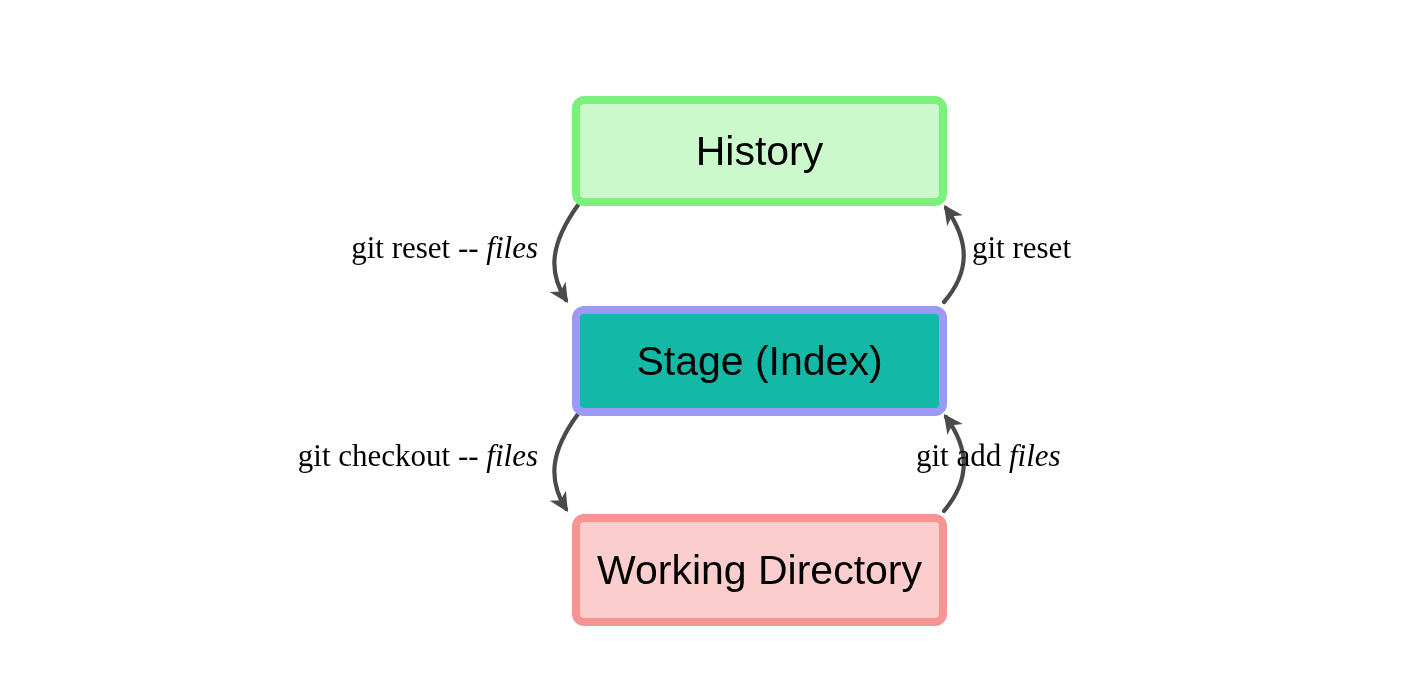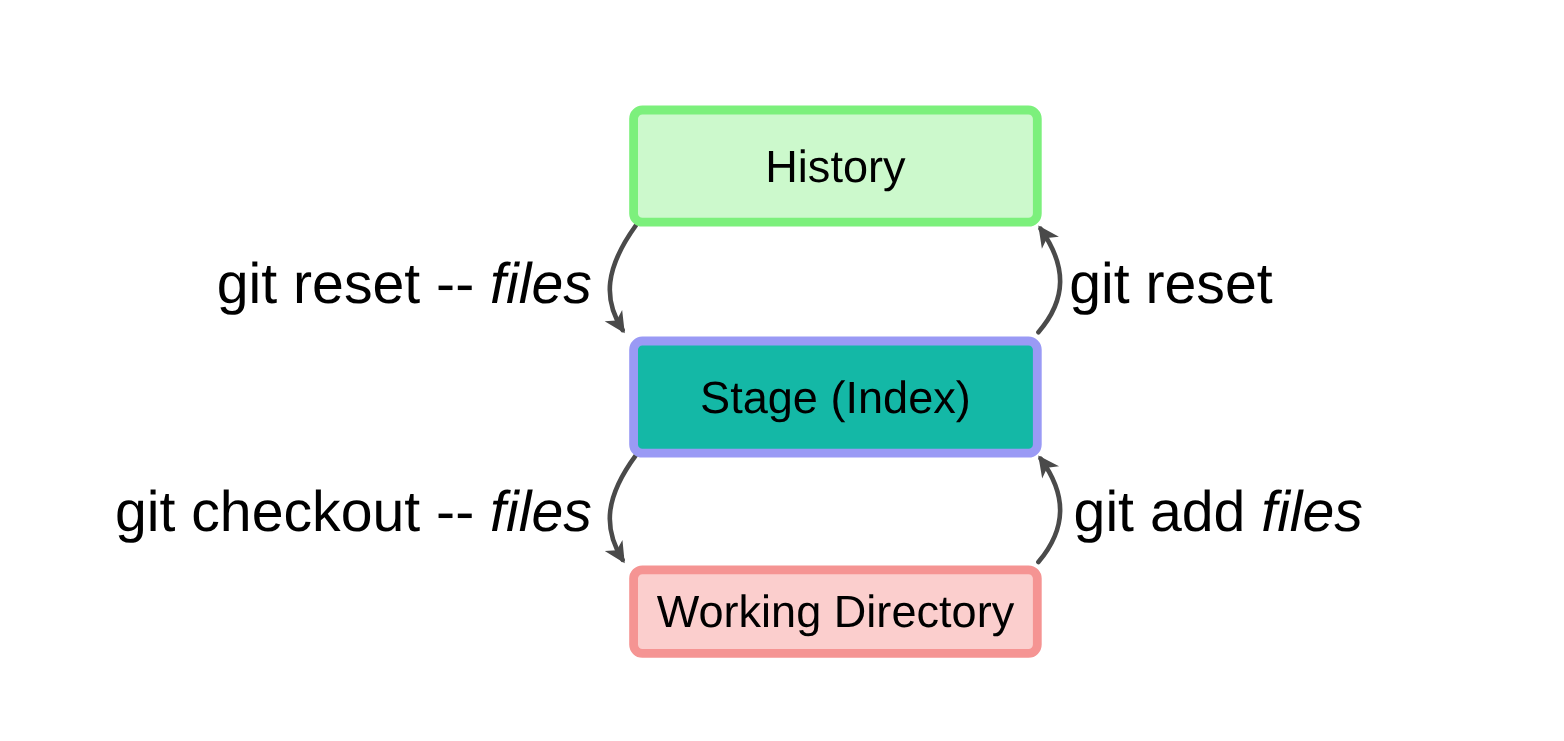--- a/index.html
+++ b/index.html
@@ -47,50 +47,50 @@
     top: 306px;
     width: 375px;
     height: 110px;
     background: #14b8a6;
     border-color: #9a9af5;
   }
   #node-working {
     left: 572px;
     top: 514px;
     width: 375px;
-    height: 84px;
+    height: 112px;
     background: #fbcecd;
     border-color: #f59493;
   }
   .edge-label {
     position: absolute;
     color: #000000;
-    font-family: Liberation Sans, sans-serif;
-    font-size: 52px;
+    font-family: Liberation Serif, serif;
+    font-size: 31px;
     line-height: 1;
     white-space: nowrap;
   }
   .edge-label .arg {
     font-style: italic;
   }
   #label-reset {
     right: 884px;
     top: 232px;
   }
   #label-commit {
     left: 972px;
     top: 232px;
   }
   #label-checkout {
     right: 884px;
     top: 440px;
     text-align: center;
   }
   #label-add {
-    left: 976px;
+    left: 916px;
     top: 440px;
   }
   #arrows {
     position: absolute;
     left: 0;
     top: 0;
     width: 1422px;
     height: 674px;
     pointer-events: none;
   }

